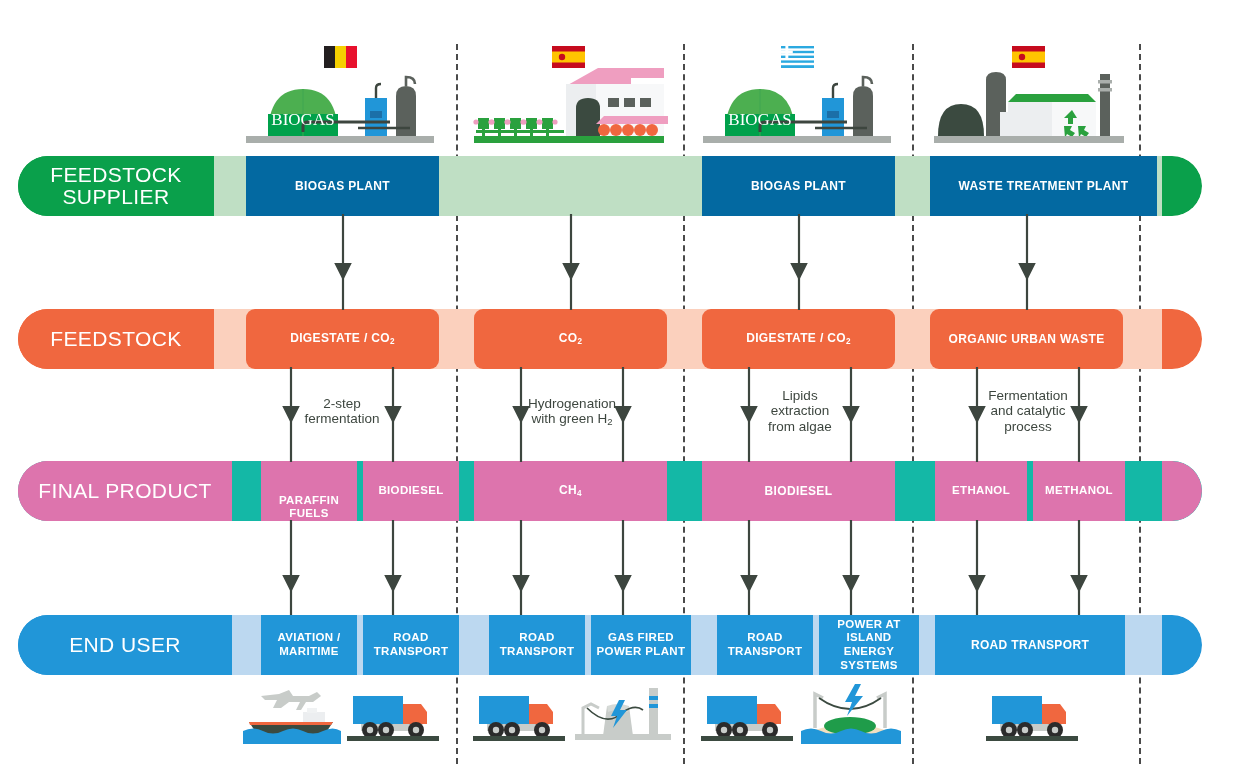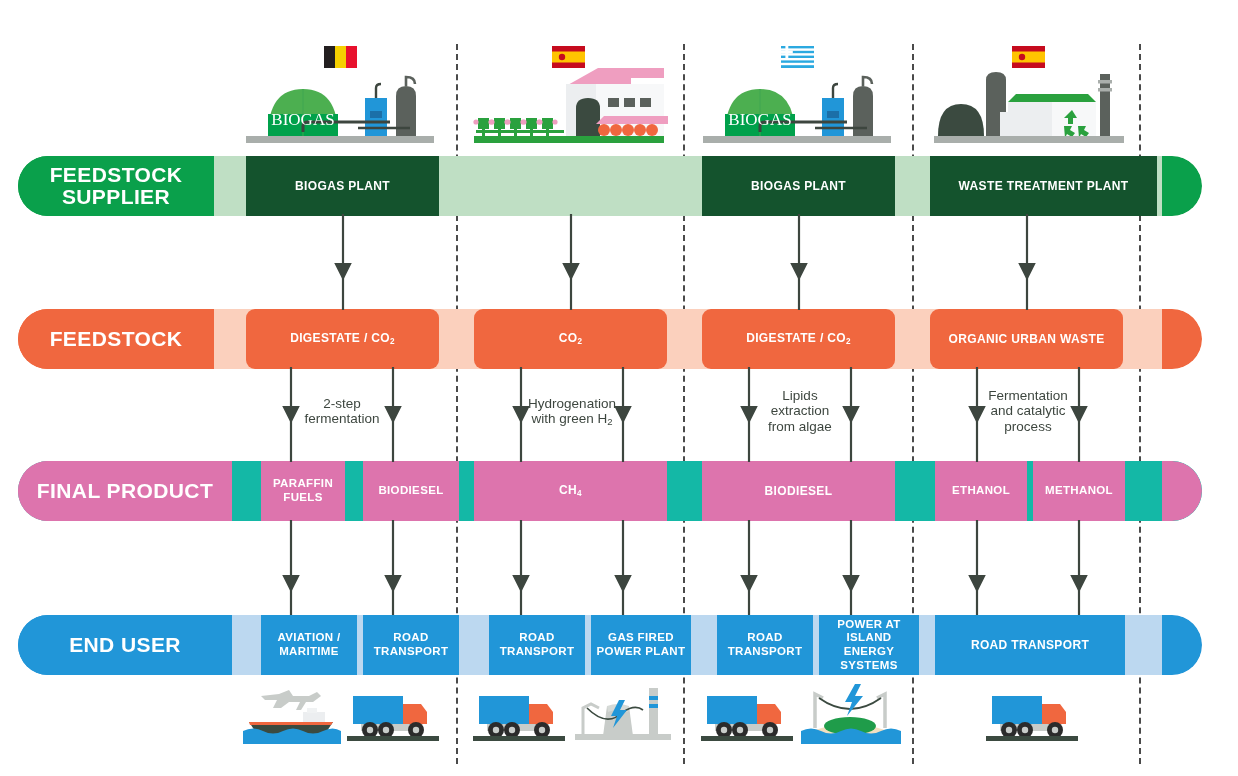--- a/index.html
+++ b/index.html
@@ -16,36 +16,36 @@
   .vsep{
     position:absolute;top:44px;height:720px;width:0;
     border-left:2px dashed #4a4a4a;
   }
 
   
   .row{position:absolute;left:18px;width:1184px;height:60px;border-radius:30px;overflow:hidden;}
   .row .rowlabel{
     position:absolute;left:0;top:0;height:60px;
     display:flex;align-items:center;justify-content:center;
-    color:#fff;font-weight:bold;font-size:21px;letter-spacing:.4px;
+    color:#fff;font-weight:normal;font-size:21px;letter-spacing:.4px;
     text-align:center;line-height:1.04;
   }
   .seg{
     position:absolute;top:0;height:60px;
     display:flex;align-items:center;justify-content:center;
     color:#ffffff;font-weight:bold;text-align:center;
     font-size:12px;line-height:1.18;letter-spacing:.35px;
     padding:0 4px;box-sizing:border-box;
   }
   .seg.sm{font-size:11.5px;}
 
   
   .row-supplier{background:#bfdfc4;}
   .row-supplier .rowlabel{background:#0aa04b;}
-  .row-supplier .seg{background:#14532d;}
+  .row-supplier .seg{background:#0369a1;}
   .row-feedstock{background:#fbd0bd;}
   .row-feedstock .rowlabel{background:#f0673f;}
   .row-feedstock .seg{background:#f0673f;border-radius:9px;}
   .row-product{background:#14b8a6;}
   .row-product .rowlabel{background:#dd74ad;}
   .row-product .seg{background:#dd74ad;}
   .row-enduser{background:#bcd8f0;}
   .row-enduser .rowlabel{background:#2196d8;}
   .row-enduser .seg{background:#2196d8;}
 
@@ -262,21 +262,21 @@
       <span><span>ORGANIC URBAN WASTE</span></span>
     </div>
   </div>
 
   <div class="row row-product" style="top:461px;">
     <div class="cap left"></div>
     <div class="cap right"></div>
     <div class="rowlabel" style="left:0;width:214px;">
       <span>FINAL PRODUCT</span>
     </div>
-    <div class="seg sm" style="left:243px;width:84px;">
+    <div class="seg sm" style="left:243px;width:96px;align-items:flex-end;">
       <span>
         <span>PARAFFIN</span><br>
         <span>FUELS</span>
       </span>
     </div>
     <div class="seg sm" style="left:345px;width:96px;">
       <span>BIODIESEL</span>
     </div>
     <div class="seg" style="left:456px;width:193px;">
       <span><span>CH</span><sub>4</sub></span>

